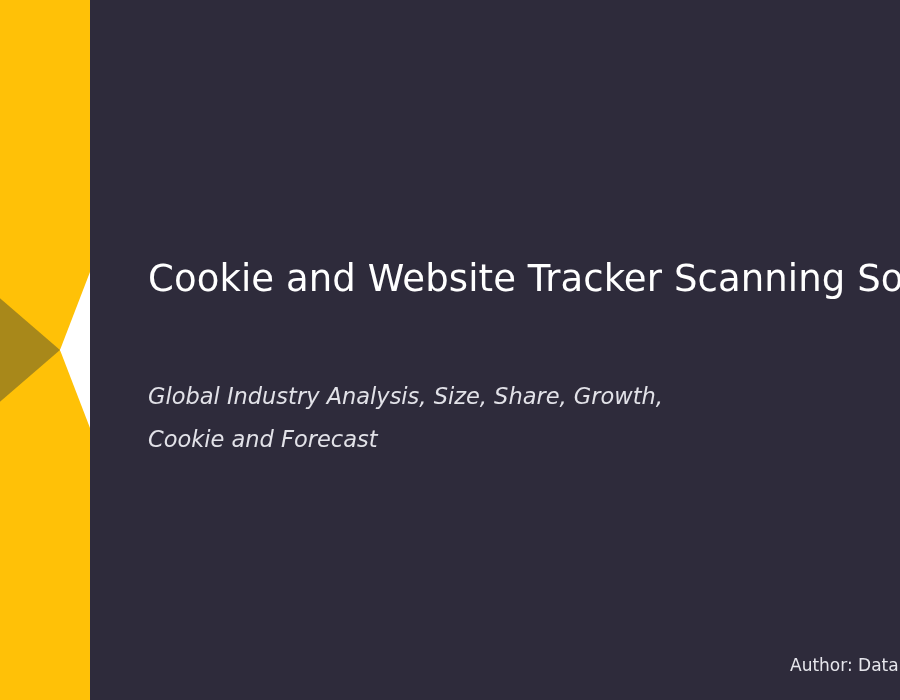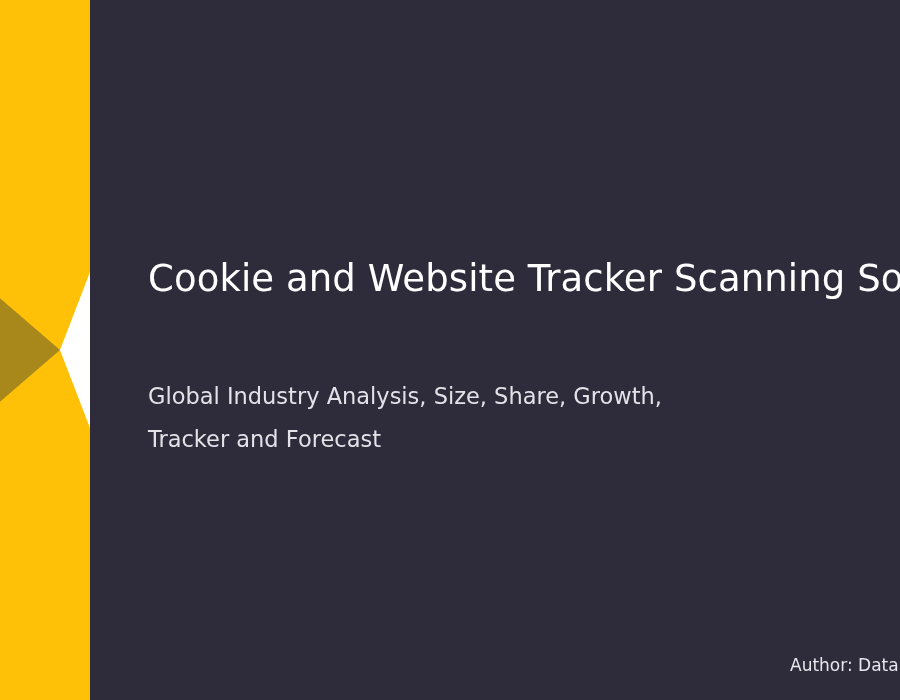--- a/index.html
+++ b/index.html
@@ -57,20 +57,21 @@
   }
   .slide-subtitle {
     position: absolute;
     top: 375px;
     left: 0;
     width: 640px;
     font-size: 22.5px;
     line-height: 43px;
     font-weight: 400;
     color: #e2e2e8;
+    font-style: italic;
   }
   .slide-subtitle .sub-line {
     display: block;
     white-space: nowrap;
   }
   .author {
     position: absolute;
     top: 653px;
     left: 642px;
     width: 400px;
@@ -97,20 +98,20 @@
   </svg>
 
   <div class="panel"></div>
 
   <div class="text-wrap">
 
     <div class="slide-title">Cookie and Website Tracker Scanning Software Market</div>
 
     <div class="slide-subtitle">
       <span class="sub-line">Global Industry Analysis, Size, Share, Growth,</span>
-      <span class="sub-line">Tracker and Forecast</span>
+      <span class="sub-line">Cookie and Forecast</span>
     </div>
 
     <div class="author">Author: DataIntelo</div>
 
   </div>
 
 </div>
 
 </body></html>

